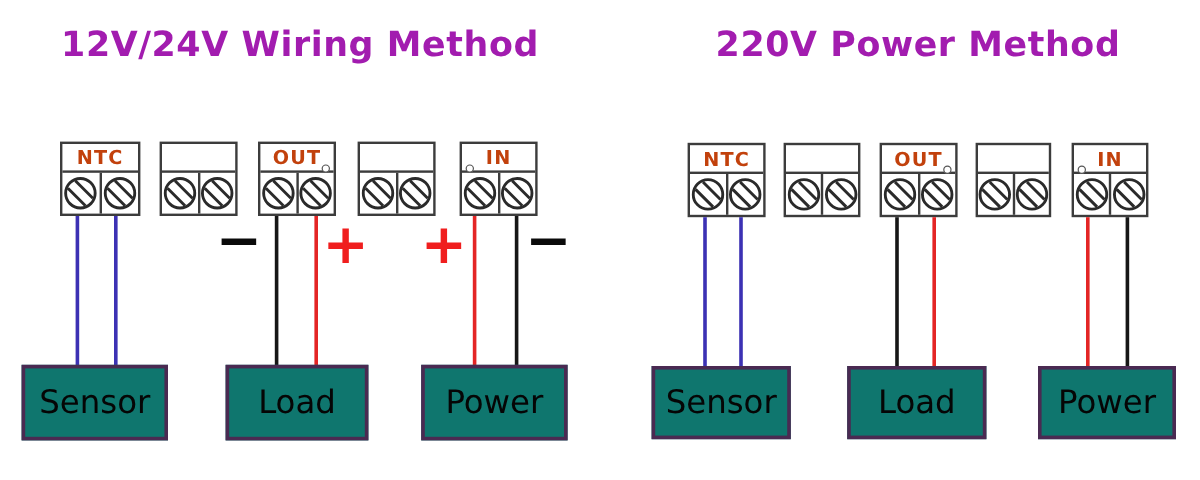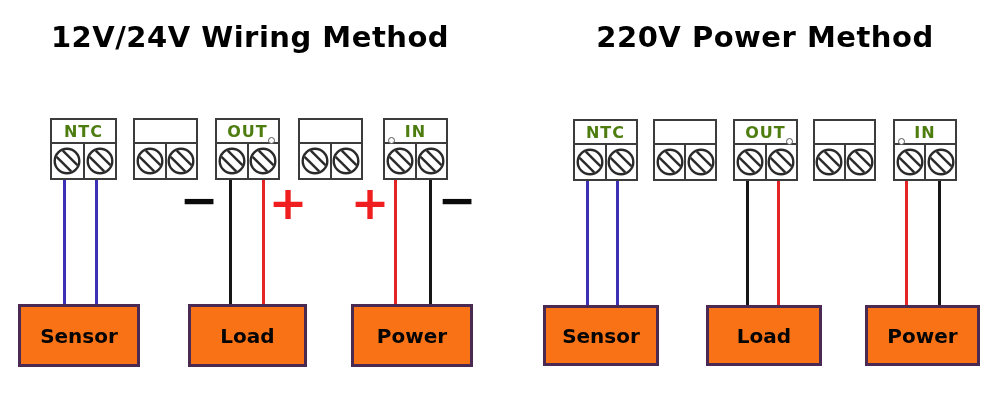--- a/index.html
+++ b/index.html
@@ -2,32 +2,32 @@
 <html style="--wire-blue: #3c31b4; --wire-red: #e42525; --wire-black: #161616; --plus-red: #f01e1e; --box-border: #4a2a52; --block-border: #3c3c3c; --screw-stroke: #2a2a2a;"><head>
 <meta charset="utf-8">
 <style>
   html,body{margin:0;padding:0;background:#fff;}
   #canvas{
     position:relative;width:1000px;height:400px;background:#fff;overflow:hidden;
     font-family:"DejaVu Sans",sans-serif;
   }
   .title{
     position:absolute;top:20px;font-weight:bold;font-size:29px;letter-spacing:.5px;
-    color:#000000;text-align:center;white-space:nowrap;
+    color:#a21caf;text-align:center;white-space:nowrap;
   }
   
   .block{
     position:absolute;top:118px;height:62px;box-sizing:border-box;
     border:2px solid var(--block-border);background:#fff;
     display:flex;flex-direction:column;
   }
   .block-label{
     height:24px;box-sizing:border-box;border-bottom:2px solid var(--block-border);
     display:flex;align-items:center;justify-content:center;
-    font-size:16px;font-weight:600;letter-spacing:1px;color:#4d7c0f;
+    font-size:16px;font-weight:600;letter-spacing:1px;color:#c2410c;
   }
   .screws{display:flex;flex:1;}
   .cell{flex:1;display:flex;align-items:center;justify-content:center;overflow:hidden;}
   .cell + .cell{border-left:2px solid var(--block-border);}
   .dot{
     position:absolute;width:7px;height:7px;border:1.5px solid #555;border-radius:50%;
     box-sizing:border-box;background:#fff;top:17px;
   }
   .dot.right{right:3px;}
   .dot.left{left:3px;}
@@ -38,23 +38,23 @@
   .wire.black{background:var(--wire-black);}
   
   .pol{
     position:absolute;transform:translate(-50%,-50%);
     font-weight:bold;font-size:46px;line-height:1;white-space:nowrap;
   }
   .pol.red{color:var(--plus-red);}
   .pol.black{color:#0a0a0a;}
   
   .devbox{
-    position:absolute;box-sizing:border-box;border:3px solid var(--box-border);background:#f97316;
+    position:absolute;box-sizing:border-box;border:3px solid var(--box-border);background:#0f766e;
     display:flex;align-items:center;justify-content:center;
-    font-weight:bold;font-size:20px;color:#050505;
+    font-weight:normal;font-size:27px;color:#050505;
   }
 </style>
 </head>
 <body>
 
 <div id="canvas">
 
   <div class="title" style="left:40px;width:420px;">12V/24V Wiring Method</div>
 
   <div class="block" style="left:50px;width:67px;">

